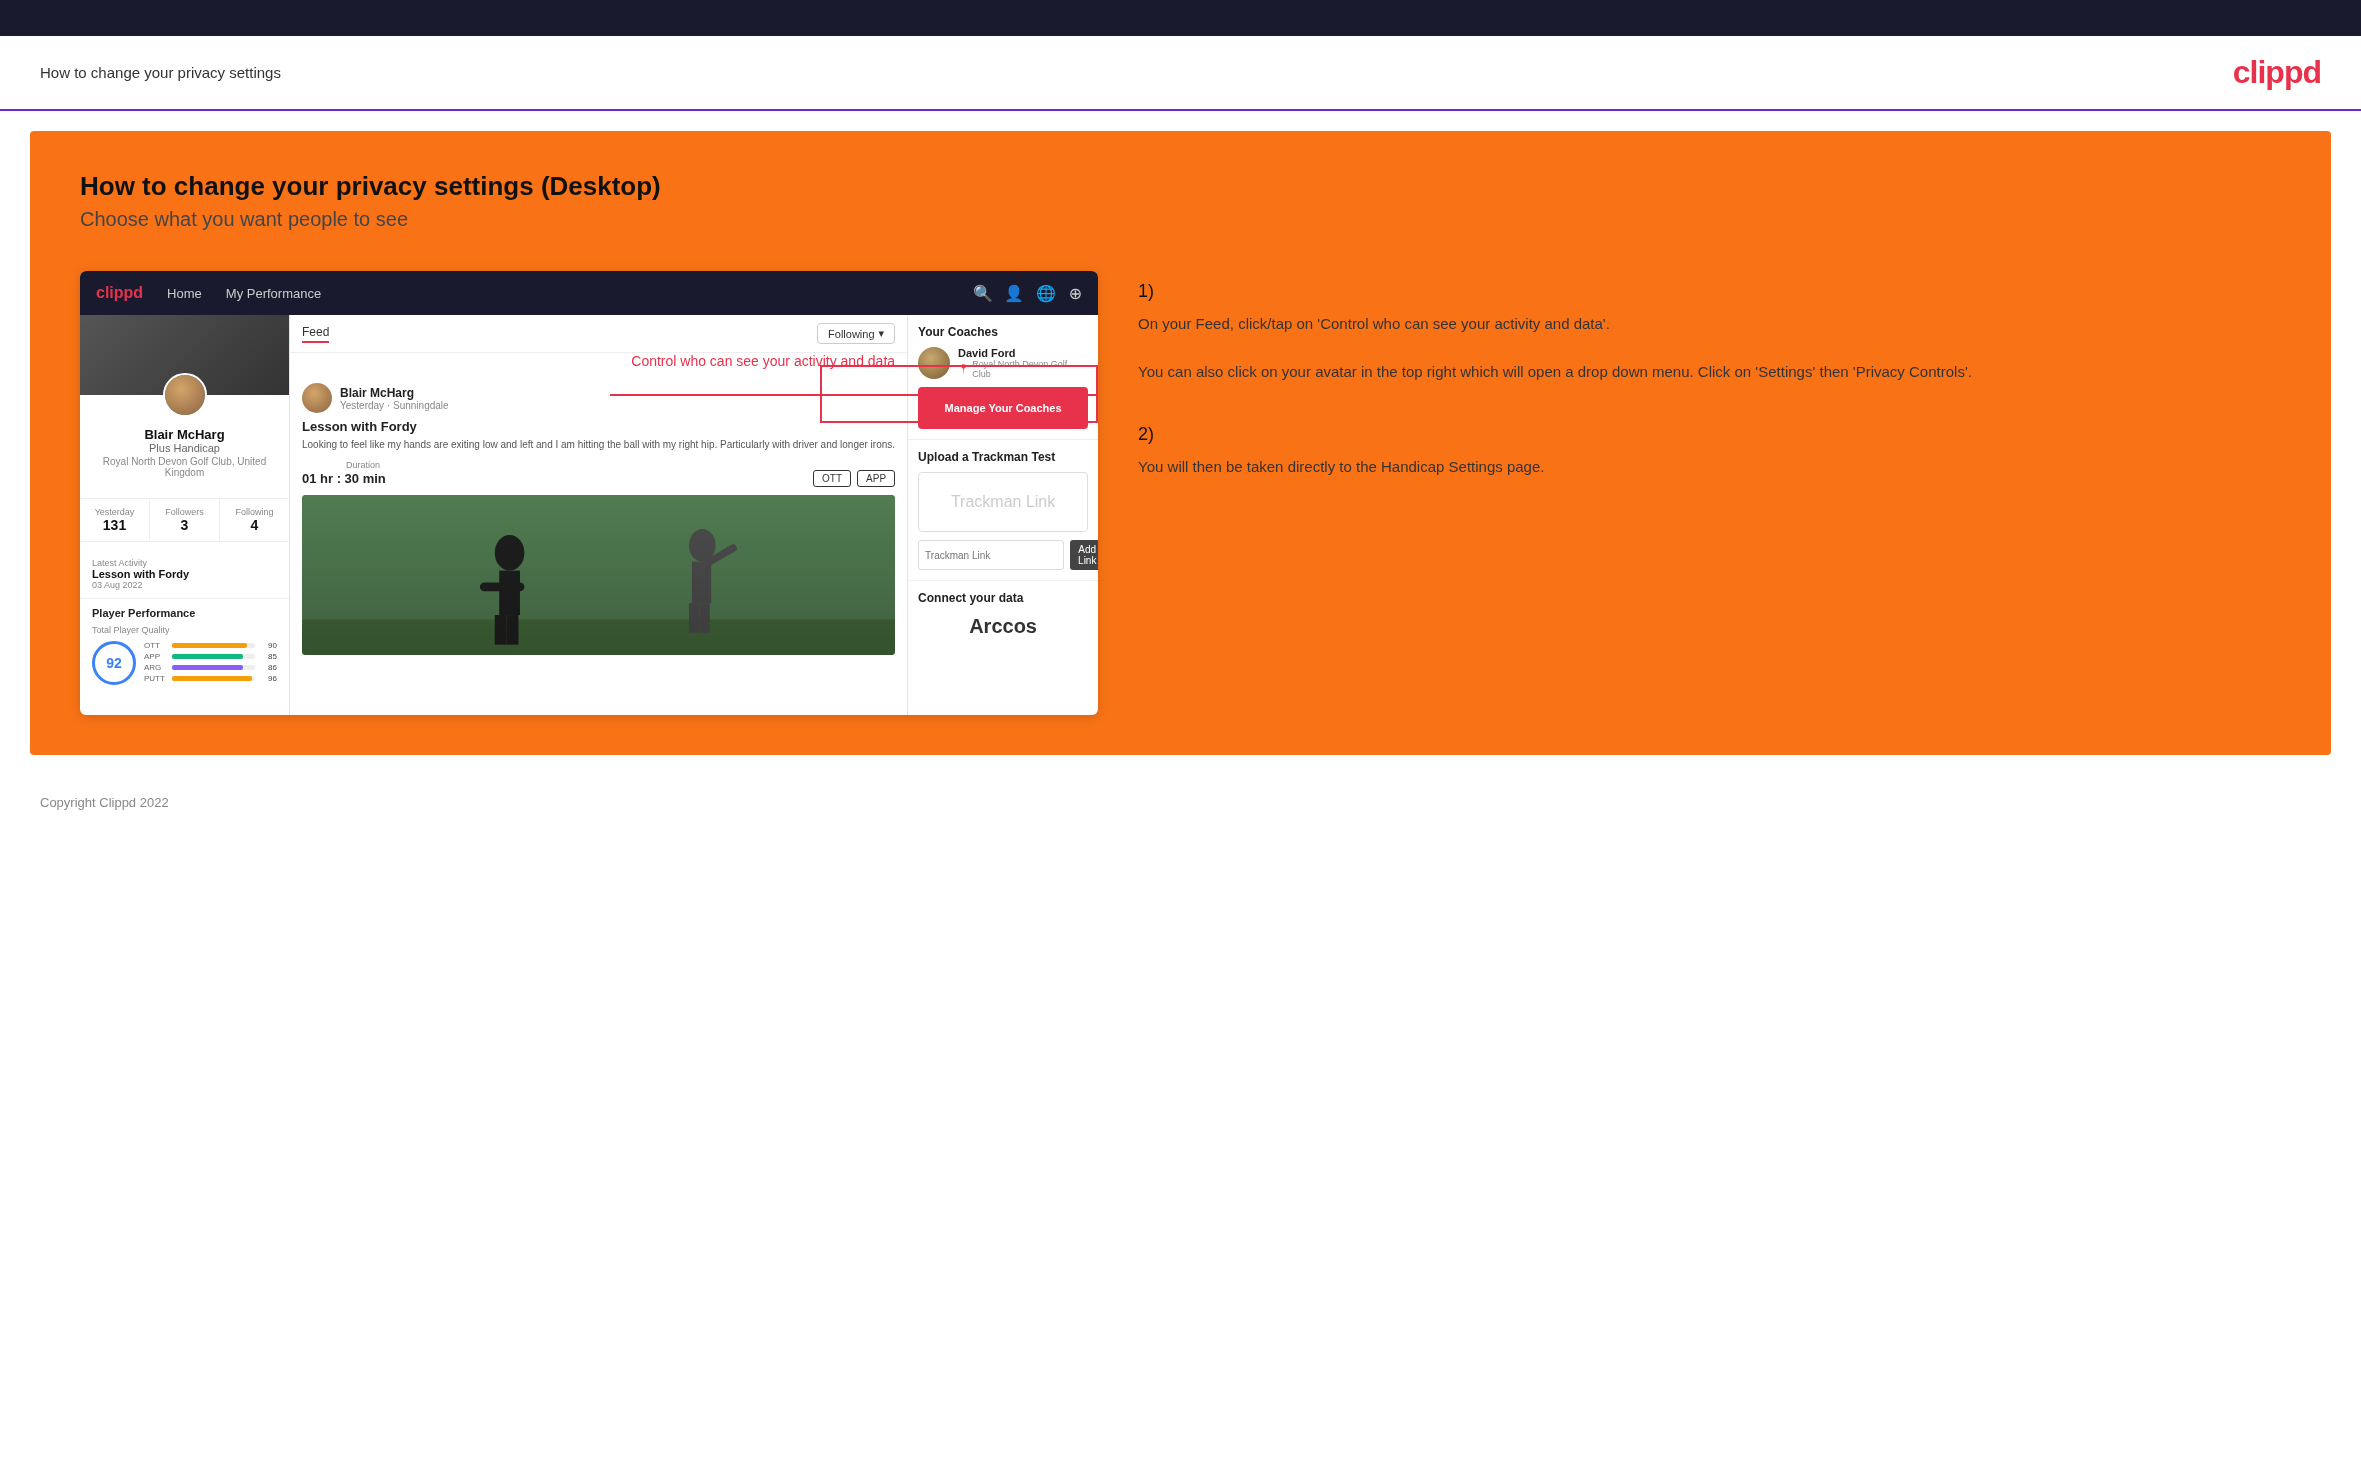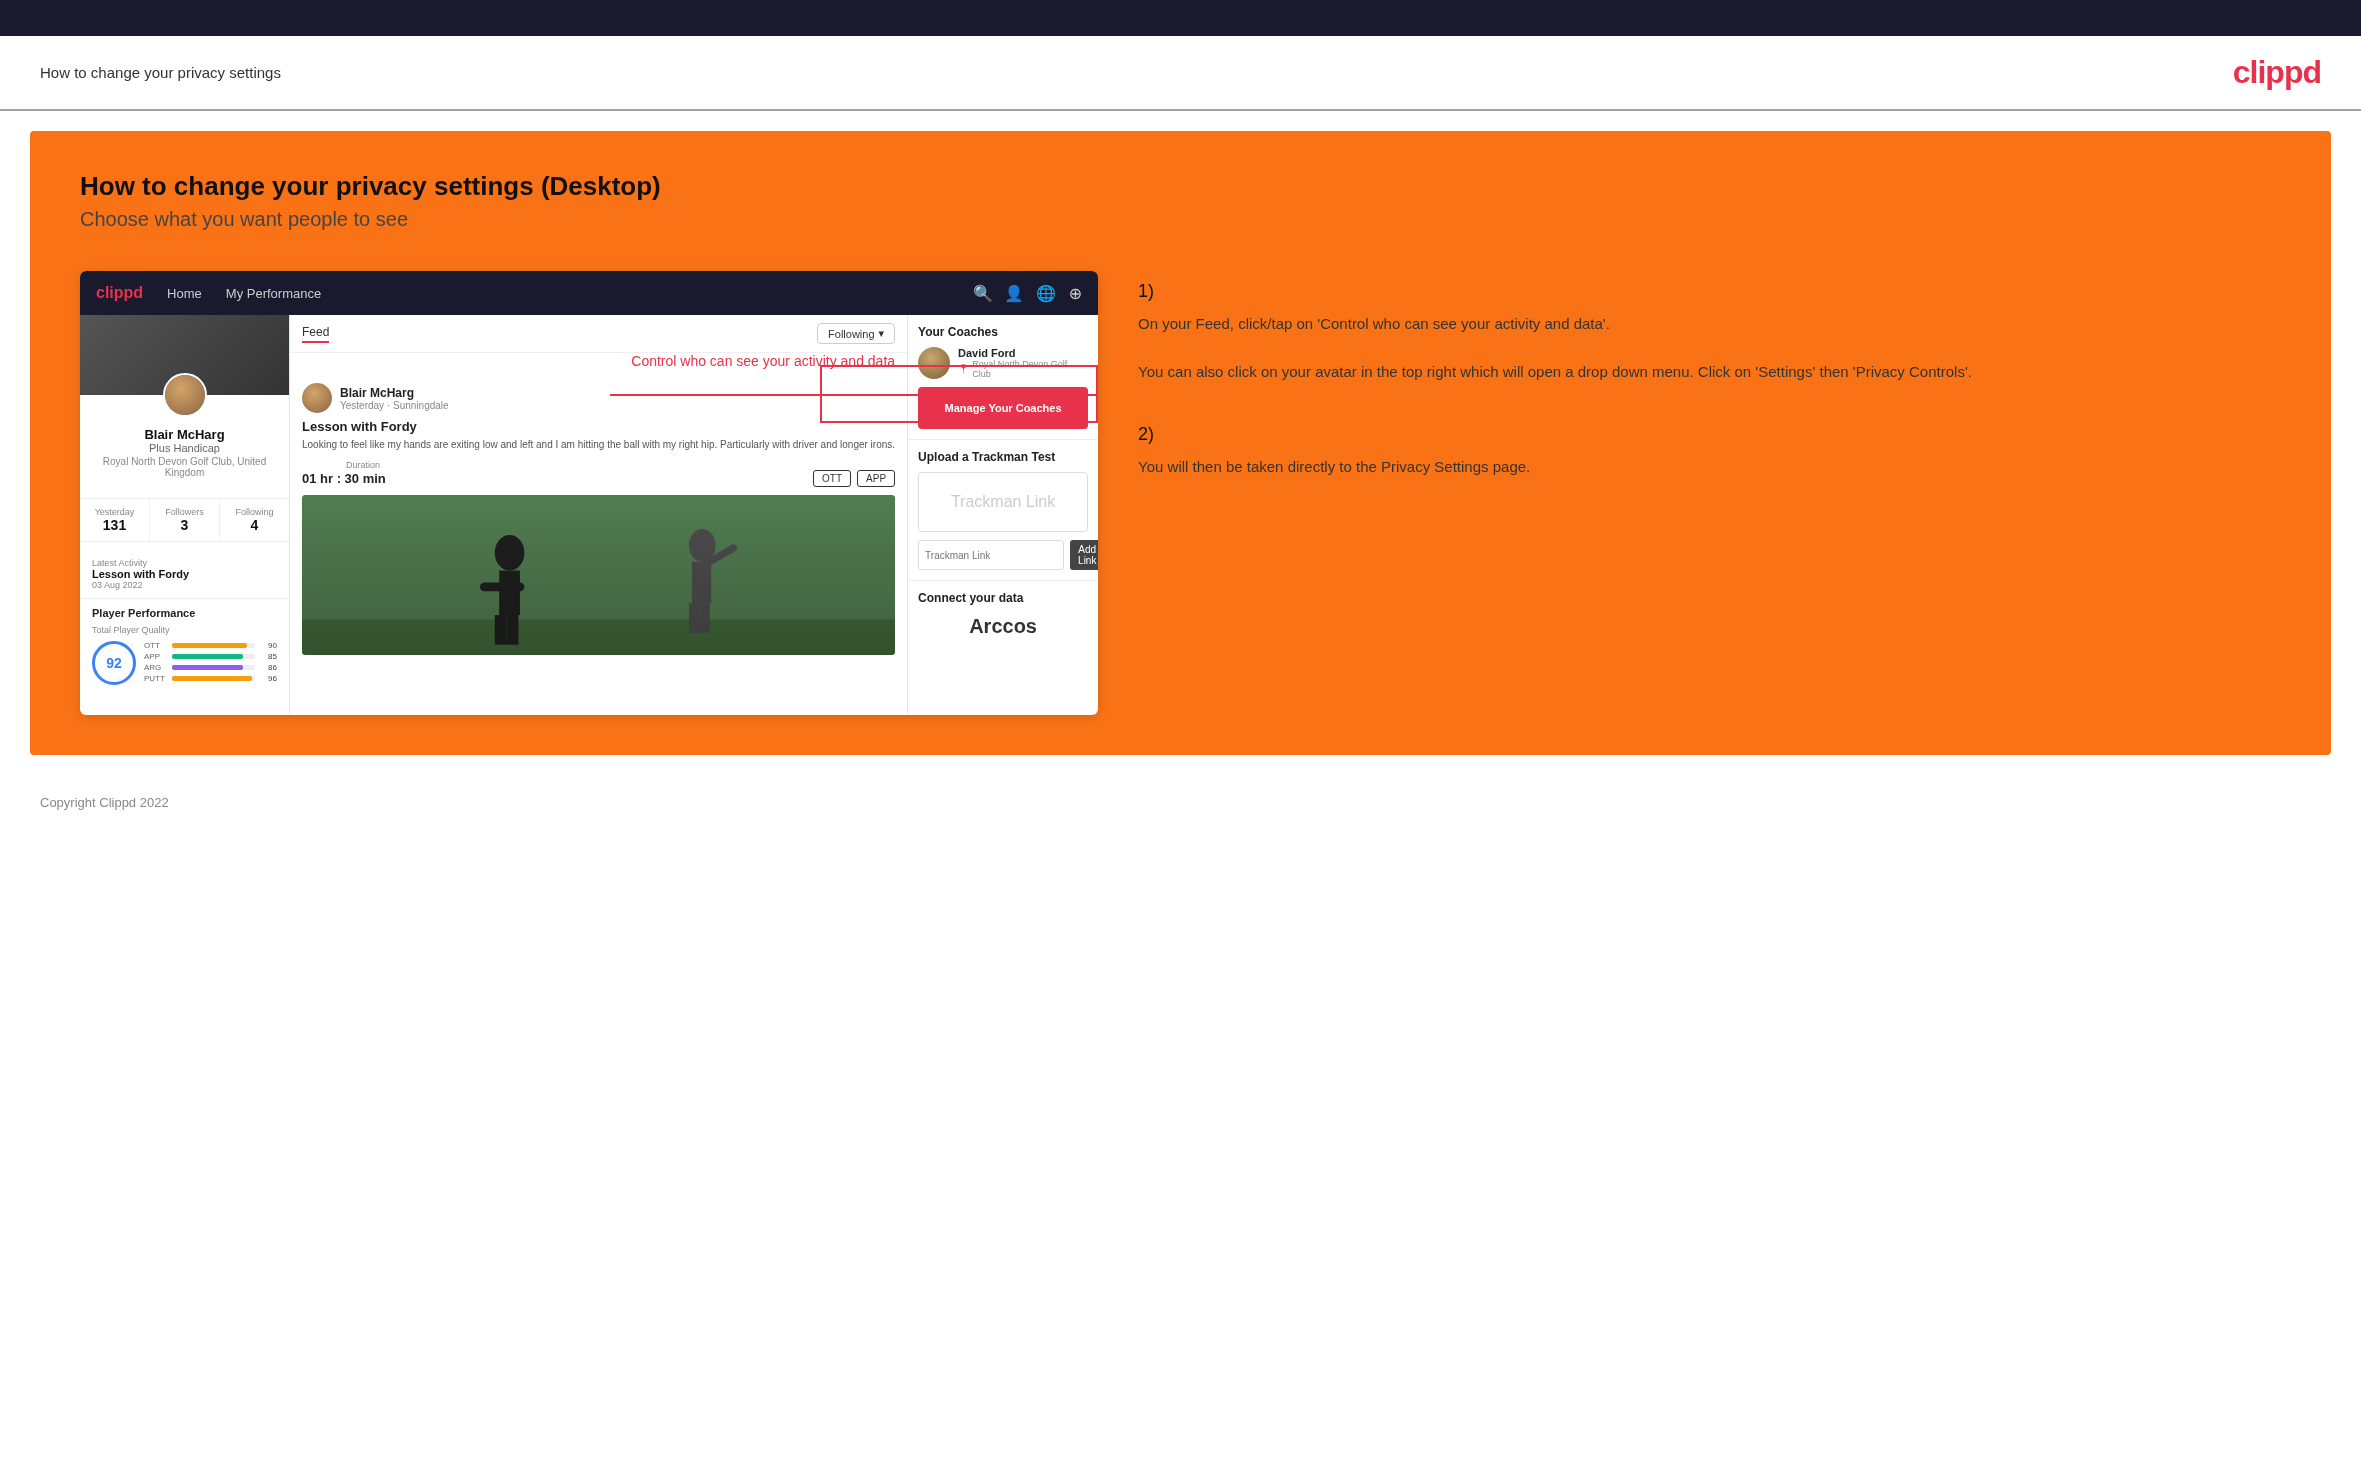--- a/index.html
+++ b/index.html
@@ -15,21 +15,21 @@
       background: #1a1a2e;
       height: 36px;
     }
 
     
     .header {
       display: flex;
       align-items: center;
       justify-content: space-between;
       padding: 18px 40px;
-      border-bottom: 2px solid #a3a3a3;
+      border-bottom: 2px solid #6d28d9;
     }
     .header-title {
       font-size: 15px;
       color: #333;
     }
     .logo {
       font-size: 32px;
       font-weight: 700;
       color: #e8314a;
       letter-spacing: -1px;
@@ -658,21 +658,21 @@
     <div class="instructions">
       <div class="instruction-item">
         <div class="instruction-number">1)</div>
         <div class="instruction-text">
           On your Feed, click/tap on 'Control who can see your activity and data'.<br><br>
           You can also click on your avatar in the top right which will open a drop down menu. Click on 'Settings' then 'Privacy Controls'.
         </div>
       </div>
       <div class="instruction-item">
         <div class="instruction-number">2)</div>
-        <div class="instruction-text">You will then be taken directly to the Privacy Settings page.</div>
+        <div class="instruction-text">You will then be taken directly to the Handicap Settings page.</div>
       </div>
     </div>
   </div>
 </div>
 
 <div class="footer">
   <span>Copyright Clippd 2022</span>
 </div>
 
 </body></html>

